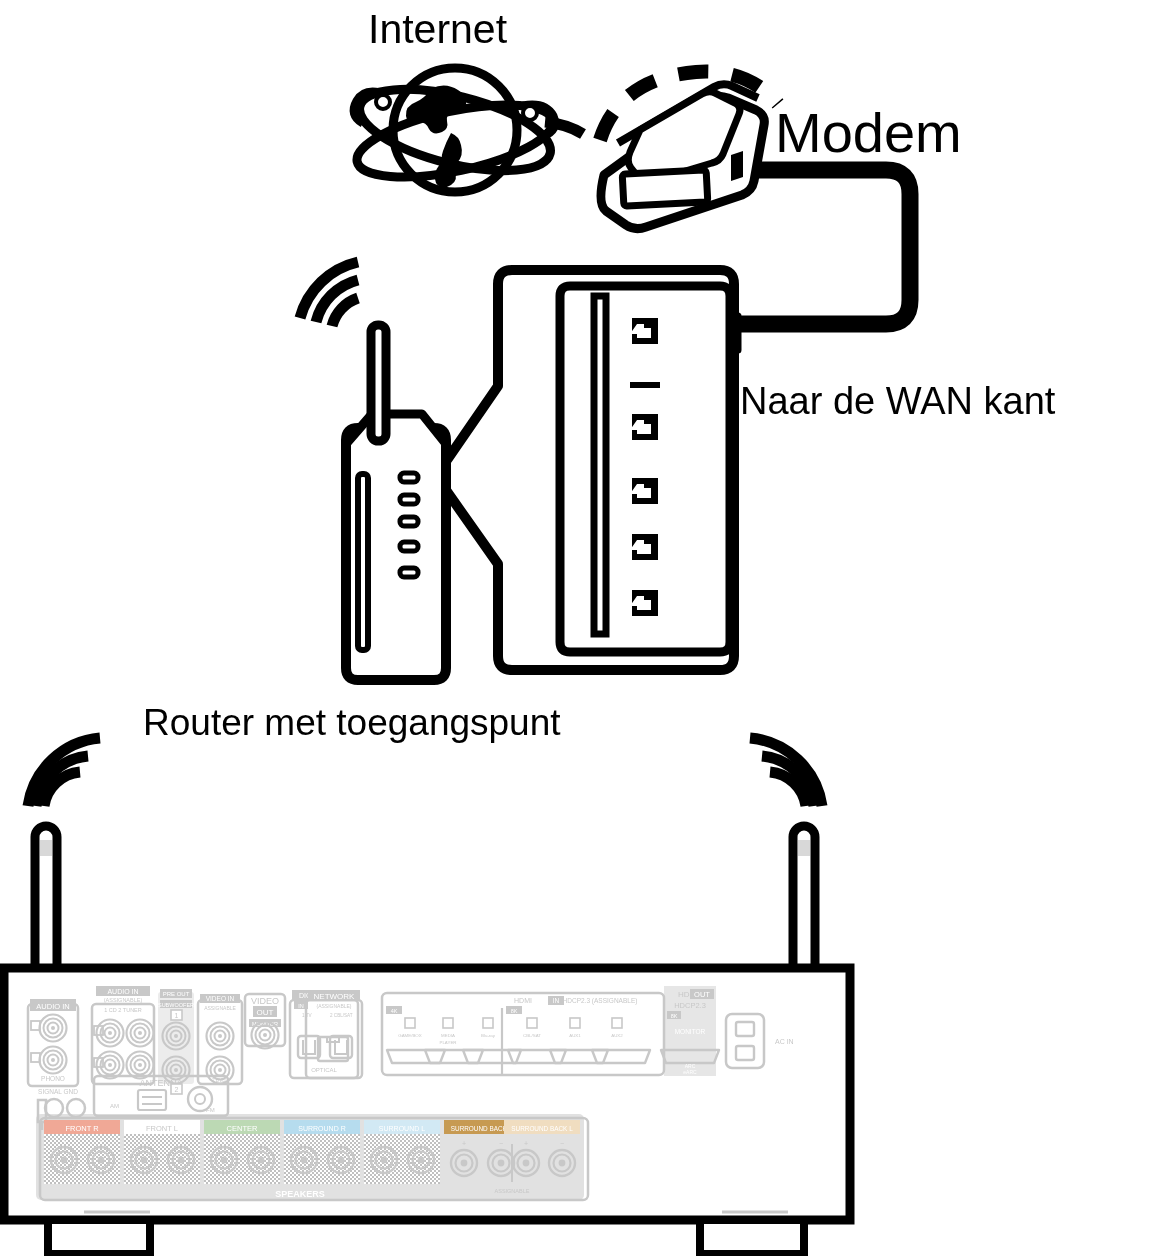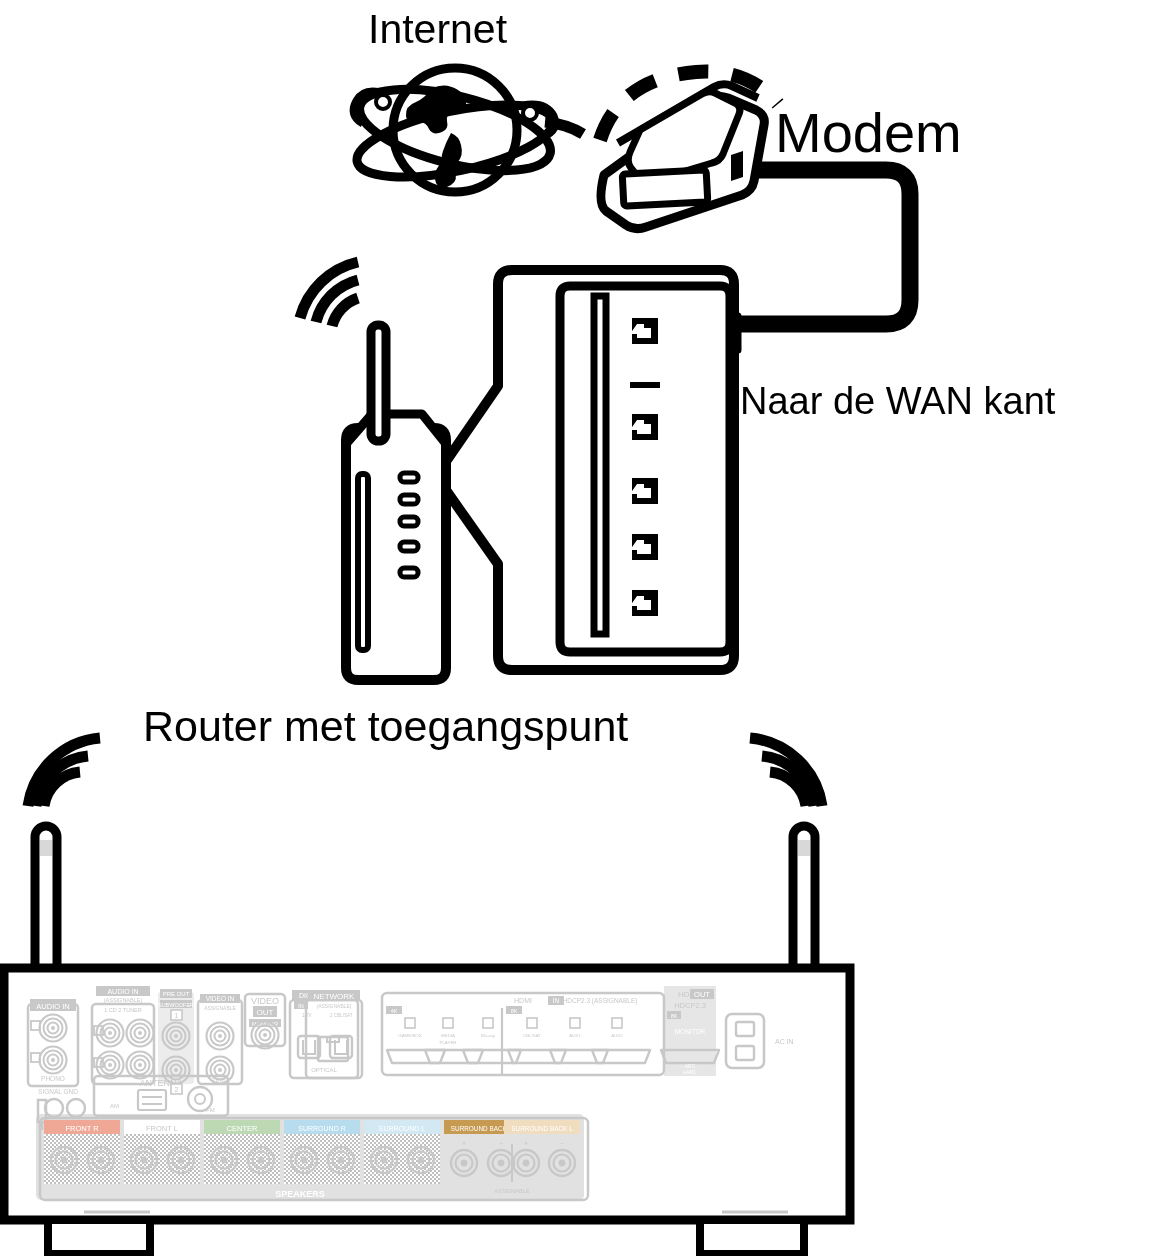--- a/index.html
+++ b/index.html
@@ -2,21 +2,21 @@
 <html><head>
 <meta charset="utf-8">
 <style>
   html,body{margin:0;padding:0;background:#fff;}
   body{width:1162px;height:1256px;position:relative;font-family:"Liberation Sans",sans-serif;overflow:hidden;}
   .stage{position:absolute;left:0;top:0;width:922px;height:1256px;}
   .lbl{position:absolute;color:#000;white-space:nowrap;}
   #lbl-internet{left:368px;top:6px;font-size:41px;}
   #lbl-modem{left:775px;top:100px;font-size:56px;}
   #lbl-wan{left:740px;top:380px;font-size:38px;}
-  #lbl-router{left:143px;top:702px;font-size:43px;}
+  #lbl-router{left:143px;top:702px;font-size:37px;}
   svg{display:block;position:absolute;left:0;top:0;}
 </style>
 </head>
 <body>
 
 <div class="stage">
 
   <div class="lbl" id="lbl-internet">Internet</div>
   <div class="lbl" id="lbl-modem">Modem</div>
   <div class="lbl" id="lbl-wan">Naar de WAN kant</div>

